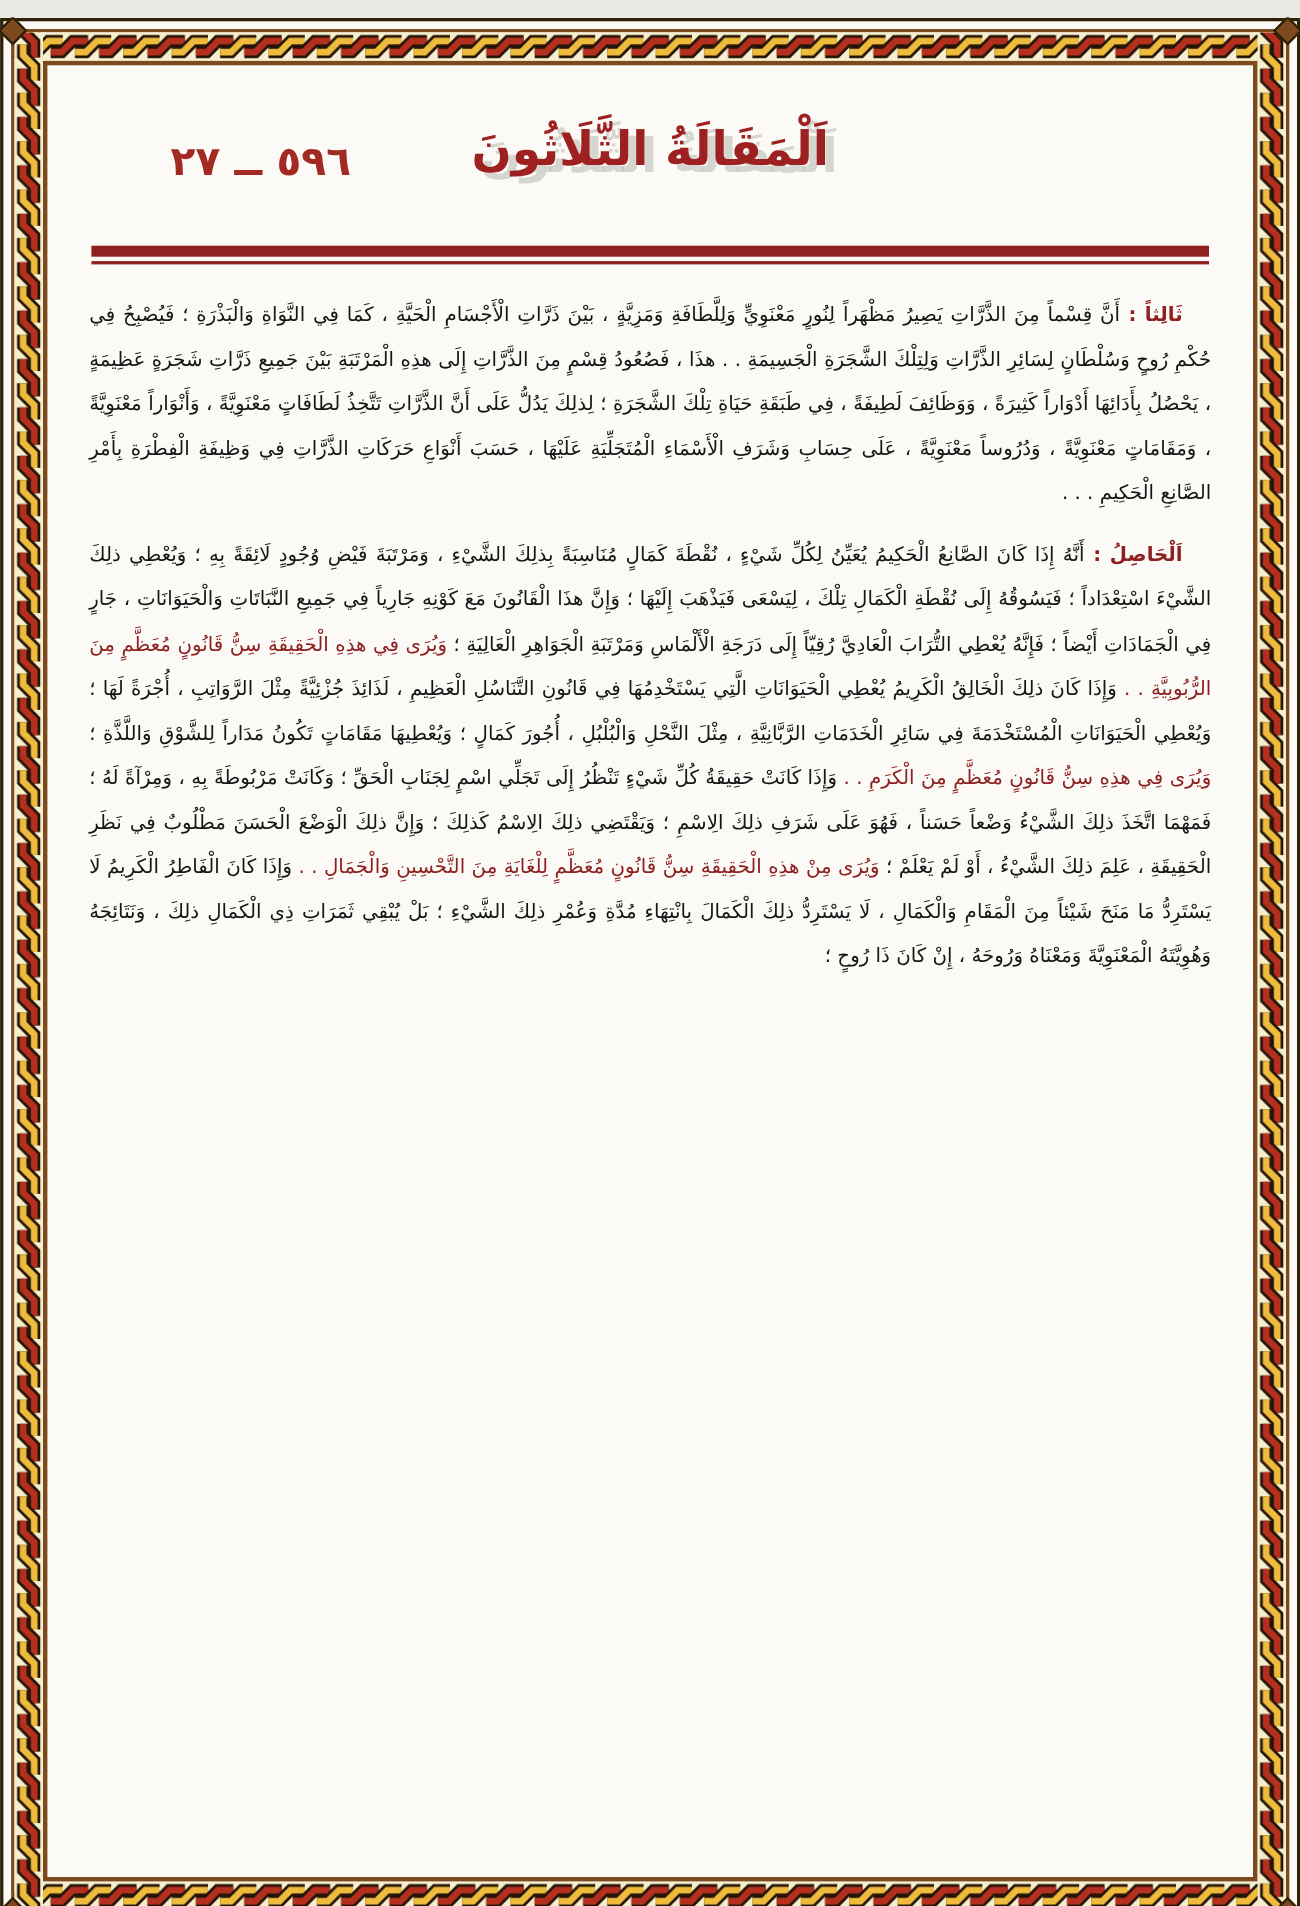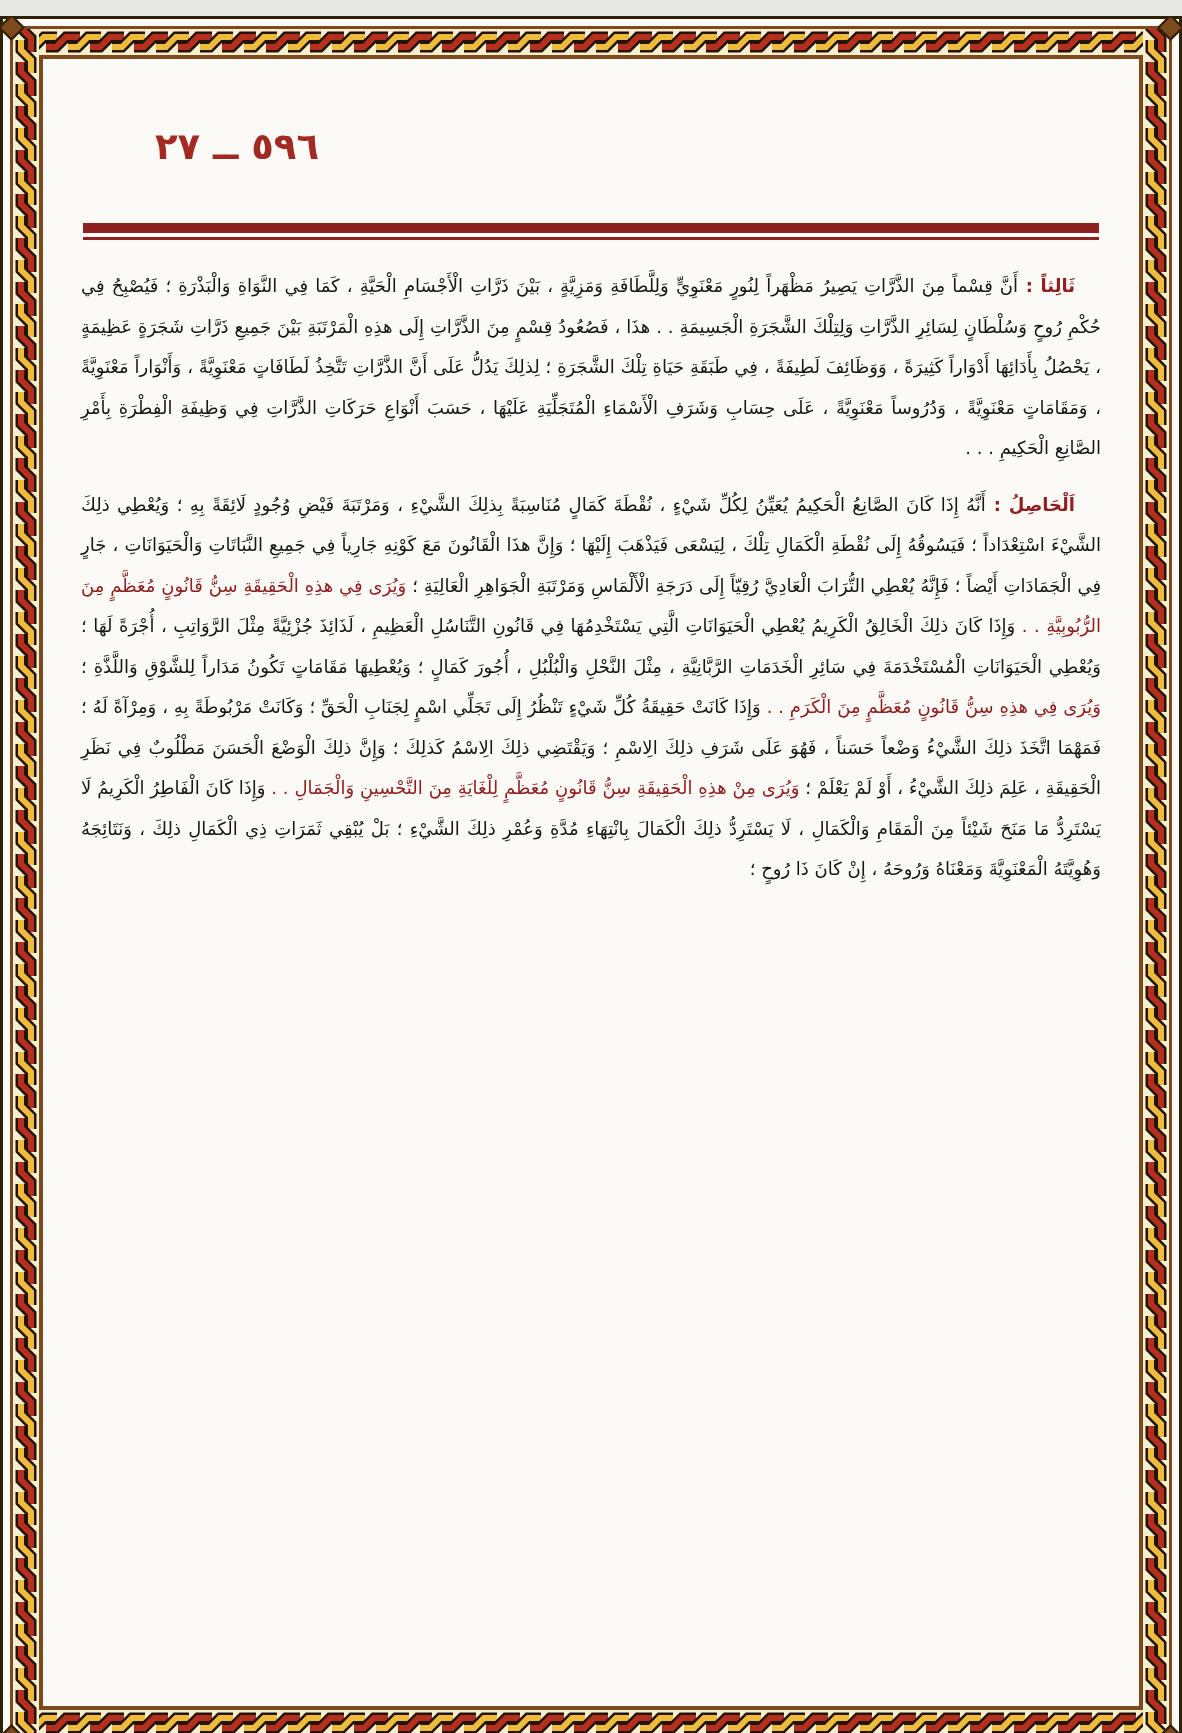--- a/index.html
+++ b/index.html
@@ -133,20 +133,21 @@
     <div class="corner tl"></div>
     <div class="corner tr"></div>
     <div class="corner bl"></div>
     <div class="corner br"></div>
 
     <div class="inner-frame">
       <div class="content">
 
         <div class="header">
           <div class="page-number">٥٩٦ ــ ٢٧</div>
+          <div class="page-title">اَلْمَقَالَةُ الثَّلَاثُونَ</div>
         </div>
 
         <div class="divider"></div>
 
         <div class="body-text">
             <p class="para"><span class="seg-lead">ثَالِثاً : </span><span class="seg-normal">أَنَّ قِسْماً مِنَ الذَّرَّاتِ يَصِيرُ مَظْهَراً لِنُورٍ مَعْنَوِيٍّ وَلِلَّطَافَةِ وَمَزِيَّةٍ ، بَيْنَ ذَرَّاتِ الْأَجْسَامِ الْحَيَّةِ ، كَمَا فِي النَّوَاةِ وَالْبَذْرَةِ ؛ فَيُصْبِحُ فِي حُكْمِ رُوحٍ وَسُلْطَانٍ لِسَائِرِ الذَّرَّاتِ وَلِتِلْكَ الشَّجَرَةِ الْجَسِيمَةِ . . هذَا ، فَصُعُودُ قِسْمٍ مِنَ الذَّرَّاتِ إِلَى هذِهِ الْمَرْتَبَةِ بَيْنَ جَمِيعِ ذَرَّاتِ شَجَرَةٍ عَظِيمَةٍ ، يَحْصُلُ بِأَدَائِهَا أَدْوَاراً كَثِيرَةً ، وَوَظَائِفَ لَطِيفَةً ، فِي طَبَقَةِ حَيَاةِ تِلْكَ الشَّجَرَةِ ؛ لِذلِكَ يَدُلُّ عَلَى أَنَّ الذَّرَّاتِ تَتَّخِذُ لَطَافَاتٍ مَعْنَوِيَّةً ، وَأَنْوَاراً مَعْنَوِيَّةً ، وَمَقَامَاتٍ مَعْنَوِيَّةً ، وَدُرُوساً مَعْنَوِيَّةً ، عَلَى حِسَابِ وَشَرَفِ الْأَسْمَاءِ الْمُتَجَلِّيَةِ عَلَيْهَا ، حَسَبَ أَنْوَاعِ حَرَكَاتِ الذَّرَّاتِ فِي وَظِيفَةِ الْفِطْرَةِ بِأَمْرِ الصَّانِعِ الْحَكِيمِ . . .</span></p>
             <p class="para"><span class="seg-lead">اَلْحَاصِلُ : </span><span class="seg-normal">أَنَّهُ إِذَا كَانَ الصَّانِعُ الْحَكِيمُ يُعَيِّنُ لِكُلِّ شَيْءٍ ، نُقْطَةَ كَمَالٍ مُنَاسِبَةً بِذلِكَ الشَّيْءِ ، وَمَرْتَبَةَ فَيْضِ وُجُودٍ لَائِقَةً بِهِ ؛ وَيُعْطِي ذلِكَ الشَّيْءَ اسْتِعْدَاداً ؛ فَيَسُوقُهُ إِلَى نُقْطَةِ الْكَمَالِ تِلْكَ ، لِيَسْعَى فَيَذْهَبَ إِلَيْهَا ؛ وَإِنَّ هذَا الْقَانُونَ مَعَ كَوْنِهِ جَارِياً فِي جَمِيعِ النَّبَاتَاتِ وَالْحَيَوَانَاتِ ، جَارٍ فِي الْجَمَادَاتِ أَيْضاً ؛ فَإِنَّهُ يُعْطِي التُّرَابَ الْعَادِيَّ رُقِيّاً إِلَى دَرَجَةِ الْأَلْمَاسِ وَمَرْتَبَةِ الْجَوَاهِرِ الْعَالِيَةِ ؛ </span><span class="seg-emphasis">وَيُرَى فِي هذِهِ الْحَقِيقَةِ سِنُّ قَانُونٍ مُعَظَّمٍ مِنَ الرُّبُوبِيَّةِ . . </span><span class="seg-normal">وَإِذَا كَانَ ذلِكَ الْخَالِقُ الْكَرِيمُ يُعْطِي الْحَيَوَانَاتِ الَّتِي يَسْتَخْدِمُهَا فِي قَانُونِ التَّنَاسُلِ الْعَظِيمِ ، لَذَائِذَ جُزْئِيَّةً مِثْلَ الرَّوَاتِبِ ، أُجْرَةً لَهَا ؛ وَيُعْطِي الْحَيَوَانَاتِ الْمُسْتَخْدَمَةَ فِي سَائِرِ الْخَدَمَاتِ الرَّبَّانِيَّةِ ، مِثْلَ النَّحْلِ وَالْبُلْبُلِ ، أُجُورَ كَمَالٍ ؛ وَيُعْطِيهَا مَقَامَاتٍ تَكُونُ مَدَاراً لِلشَّوْقِ وَاللَّذَّةِ ؛ </span><span class="seg-emphasis">وَيُرَى فِي هذِهِ سِنُّ قَانُونٍ مُعَظَّمٍ مِنَ الْكَرَمِ . . </span><span class="seg-normal">وَإِذَا كَانَتْ حَقِيقَةُ كُلِّ شَيْءٍ تَنْظُرُ إِلَى تَجَلِّي اسْمٍ لِجَنَابِ الْحَقِّ ؛ وَكَانَتْ مَرْبُوطَةً بِهِ ، وَمِرْآةً لَهُ ؛ فَمَهْمَا اتَّخَذَ ذلِكَ الشَّيْءُ وَضْعاً حَسَناً ، فَهُوَ عَلَى شَرَفِ ذلِكَ الِاسْمِ ؛ وَيَقْتَضِي ذلِكَ الِاسْمُ كَذلِكَ ؛ وَإِنَّ ذلِكَ الْوَضْعَ الْحَسَنَ مَطْلُوبٌ فِي نَظَرِ الْحَقِيقَةِ ، عَلِمَ ذلِكَ الشَّيْءُ ، أَوْ لَمْ يَعْلَمْ ؛ </span><span class="seg-emphasis">وَيُرَى مِنْ هذِهِ الْحَقِيقَةِ سِنُّ قَانُونٍ مُعَظَّمٍ لِلْغَايَةِ مِنَ التَّحْسِينِ وَالْجَمَالِ . . </span><span class="seg-normal">وَإِذَا كَانَ الْفَاطِرُ الْكَرِيمُ لَا يَسْتَرِدُّ مَا مَنَحَ شَيْئاً مِنَ الْمَقَامِ وَالْكَمَالِ ، لَا يَسْتَرِدُّ ذلِكَ الْكَمَالَ بِانْتِهَاءِ مُدَّةِ وَعُمْرِ ذلِكَ الشَّيْءِ ؛ بَلْ يُبْقِي ثَمَرَاتِ ذِي الْكَمَالِ ذلِكَ ، وَنَتَائِجَهُ وَهُوِيَّتَهُ الْمَعْنَوِيَّةَ وَمَعْنَاهُ وَرُوحَهُ ، إِنْ كَانَ ذَا رُوحٍ ؛</span></p>
           </div>
 
       </div>

